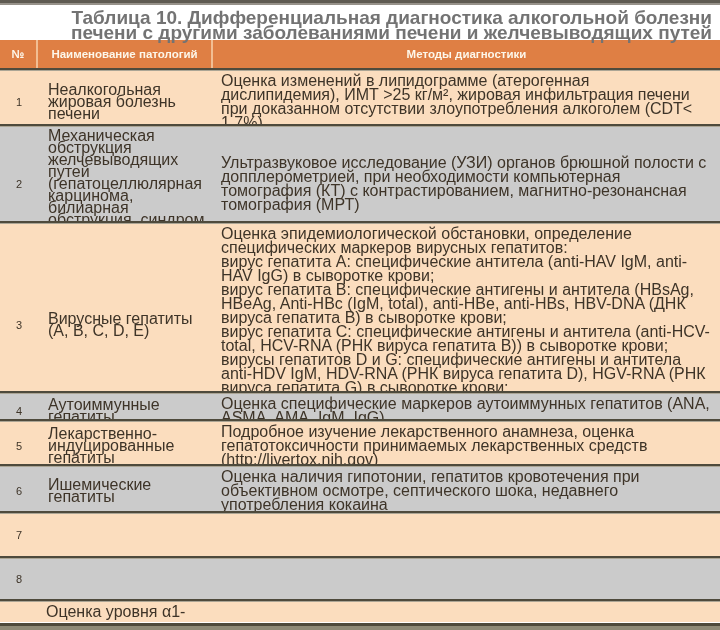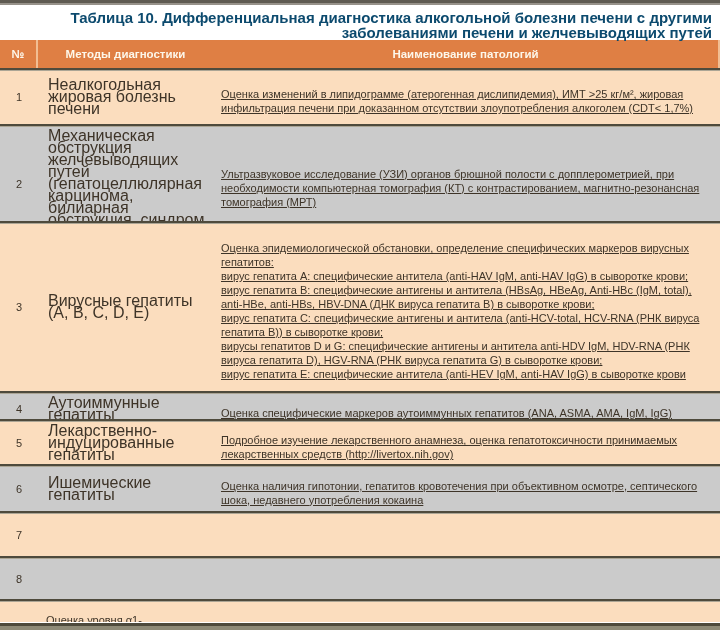--- a/index.html
+++ b/index.html
@@ -13,25 +13,25 @@
     font-family: "Liberation Sans", "DejaVu Sans", sans-serif;
     color: #3e3428;
   }
   .top-bar {
     height: 5px;
     background: linear-gradient(#5f5b52 0 55%, #97928a 55% 100%);
   }
   .title {
     height: 35px;
     padding: 6px 8px 0 8px;
-    font-size: 15px;
+    font-size: 19px;
     line-height: 14.5px;
     font-weight: bold;
     text-align: right;
-    color: #0c4a6e;
+    color: #737373;
   }
   .tbl { width: 100%; }
   .row {
     display: grid;
     grid-template-columns: 38px 175px 1fr;
     overflow: hidden;
   }
   .hdr {
     height: 28px;
     background: #df7f44;
@@ -58,25 +58,24 @@
   .cell-name {
     display: flex;
     align-items: center;
     padding: 4px 6px 4px 10px;
     font-size: 16px;
     line-height: 12px;
   }
   .cell-methods {
     display: flex;
     align-items: center;
-    padding: 12px 10px 4px 8px;
-    font-size: 11px;
+    padding: 4px 10px 4px 8px;
+    font-size: 16px;
     line-height: 14px;
     white-space: pre-line;
-    text-decoration: underline;
   }
   .h-r1 { height: 56px; }
   .h-r2 { height: 97px; }
   .h-r3 { height: 170px; }
   .h-r4 { height: 28px; }
   .h-r5 { height: 45px; }
   .h-r6 { height: 47px; }
   .h-r7 { height: 45px; }
   .h-r8 { height: 43px; }
   .h-r9 { height: 23px; }
@@ -92,22 +91,22 @@
 
 <div class="page">
   <div class="top-bar"></div>
 
   <div class="title">Таблица 10. Дифференциальная диагностика алкогольной болезни печени с другими заболеваниями печени и желчевыводящих путей</div>
 
   <div class="tbl">
 
     <div class="row hdr">
       <div class="cell c1">№</div>
+      <div class="cell c2">Наименование патологий</div>
       <div class="cell c3">Методы диагностики</div>
-      <div class="cell c2">Наименование патологий</div>
     </div>
 
     <div class="row body-row peach h-r1">
       <div class="cell-num">1</div>
       <div class="cell-name">Неалкогольная жировая болезнь печени</div>
       <div class="cell-methods">Оценка изменений в липидограмме (атерогенная дислипидемия), ИМТ &gt;25 кг/м², жировая инфильтрация печени при доказанном отсутствии злоупотребления алкоголем (CDT&lt; 1,7%)</div>
     </div>
 
     <div class="row body-row gray h-r2">
       <div class="cell-num">2</div>

